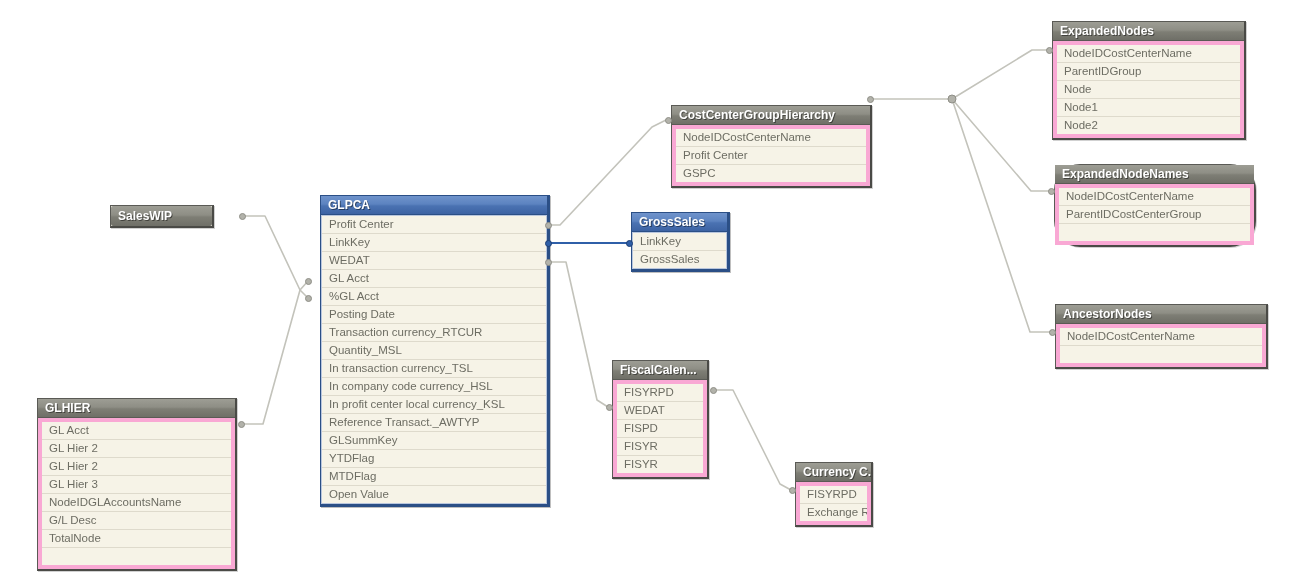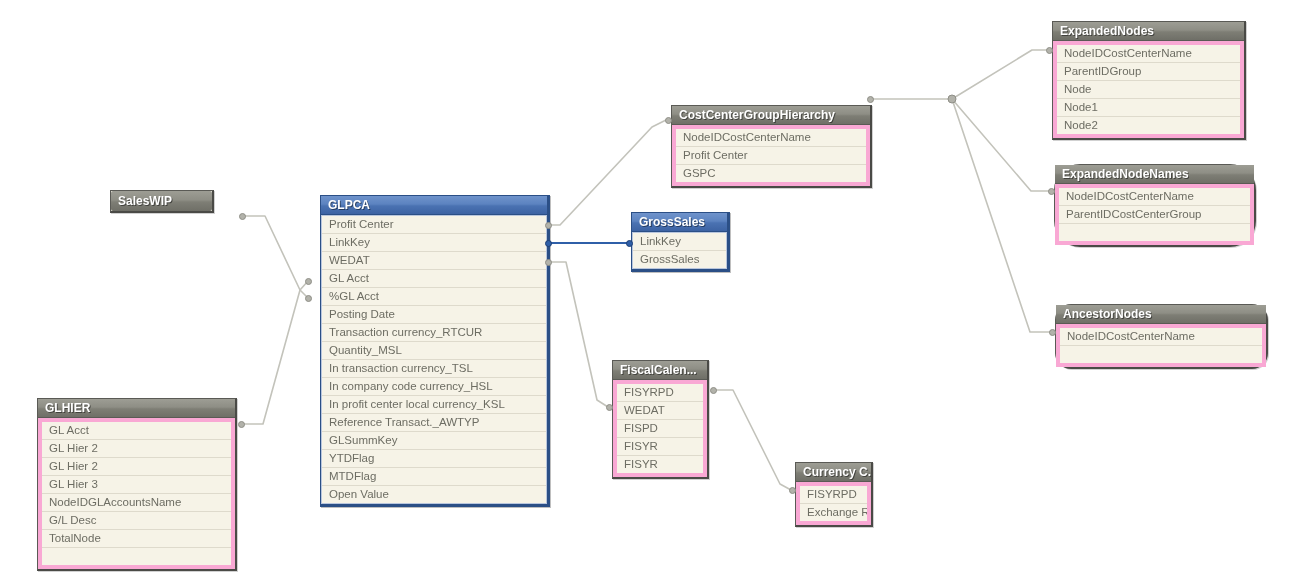--- a/index.html
+++ b/index.html
@@ -126,21 +126,21 @@
       <path d="M 952 99 L 1032 50 L 1048 50"></path>
       <path d="M 952 99 L 1031 191 L 1050 191"></path>
       <path d="M 952 99 L 1030 332 L 1051 332"></path>
     </g>
 
     <path d="M 548 243 L 627 243" fill="none" stroke="#2f5fa8" stroke-width="1.8"></path>
 
     <circle cx="952" cy="99" r="4" fill="#b2b2aa" stroke="#8f8f87" stroke-width="1"></circle>
   </svg>
 
-  <div class="entity collapsed" style="left:110px; top:190px; width:104px;">
+  <div class="entity collapsed" style="left:110px; top:205px; width:104px;">
     <div class="ent-header">SalesWIP</div>
   </div>
   <div class="port" style="left:242px; top:216px;"></div>
 
   <div class="entity" style="left:37px; top:398px; width:200px;">
     <div class="ent-header">GLHIER</div>
     <div class="ent-body">
       <div class="ent-row">GL Acct</div>
       <div class="ent-row">GL Hier 2</div>
       <div class="ent-row">GL Hier 2</div>
@@ -215,21 +215,21 @@
   <div class="entity" style="left:1054px; top:164px; width:202px;border-radius:26px;">
     <div class="ent-header">ExpandedNodeNames</div>
     <div class="ent-body">
       <div class="ent-row">NodeIDCostCenterName</div>
       <div class="ent-row">ParentIDCostCenterGroup</div>
       <div class="ent-row blank"></div>
     </div>
   </div>
   <div class="port" style="left:1051px; top:191px;"></div>
 
-  <div class="entity" style="left:1055px; top:304px; width:213px;border-radius:16px;">
+  <div class="entity" style="left:1055px; top:304px; width:213px;">
     <div class="ent-header">AncestorNodes</div>
     <div class="ent-body">
       <div class="ent-row">NodeIDCostCenterName</div>
       <div class="ent-row blank"></div>
     </div>
   </div>
   <div class="port" style="left:1052px; top:332px;"></div>
 
   <div class="entity" style="left:612px; top:360px; width:97px;">
     <div class="ent-header">FiscalCalen...</div>

